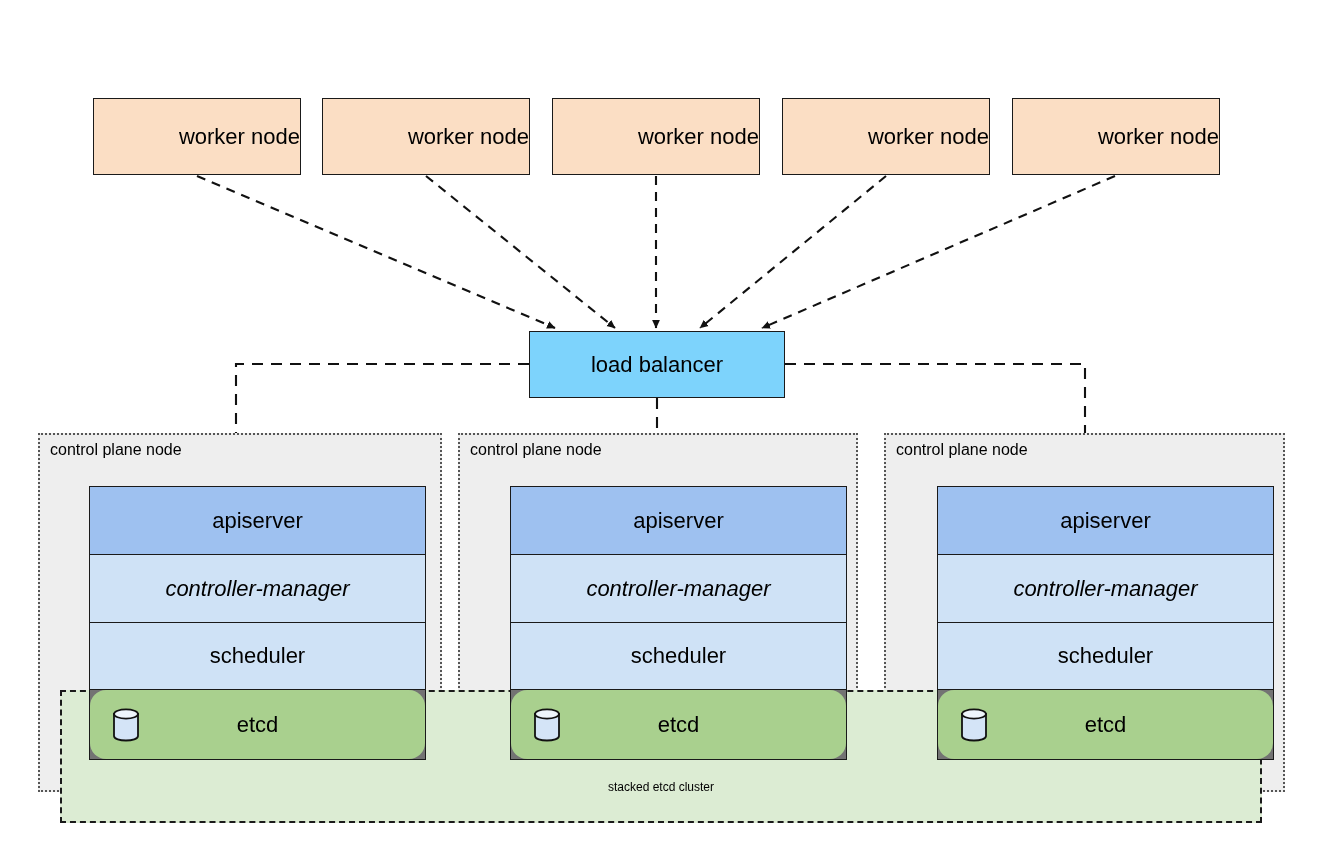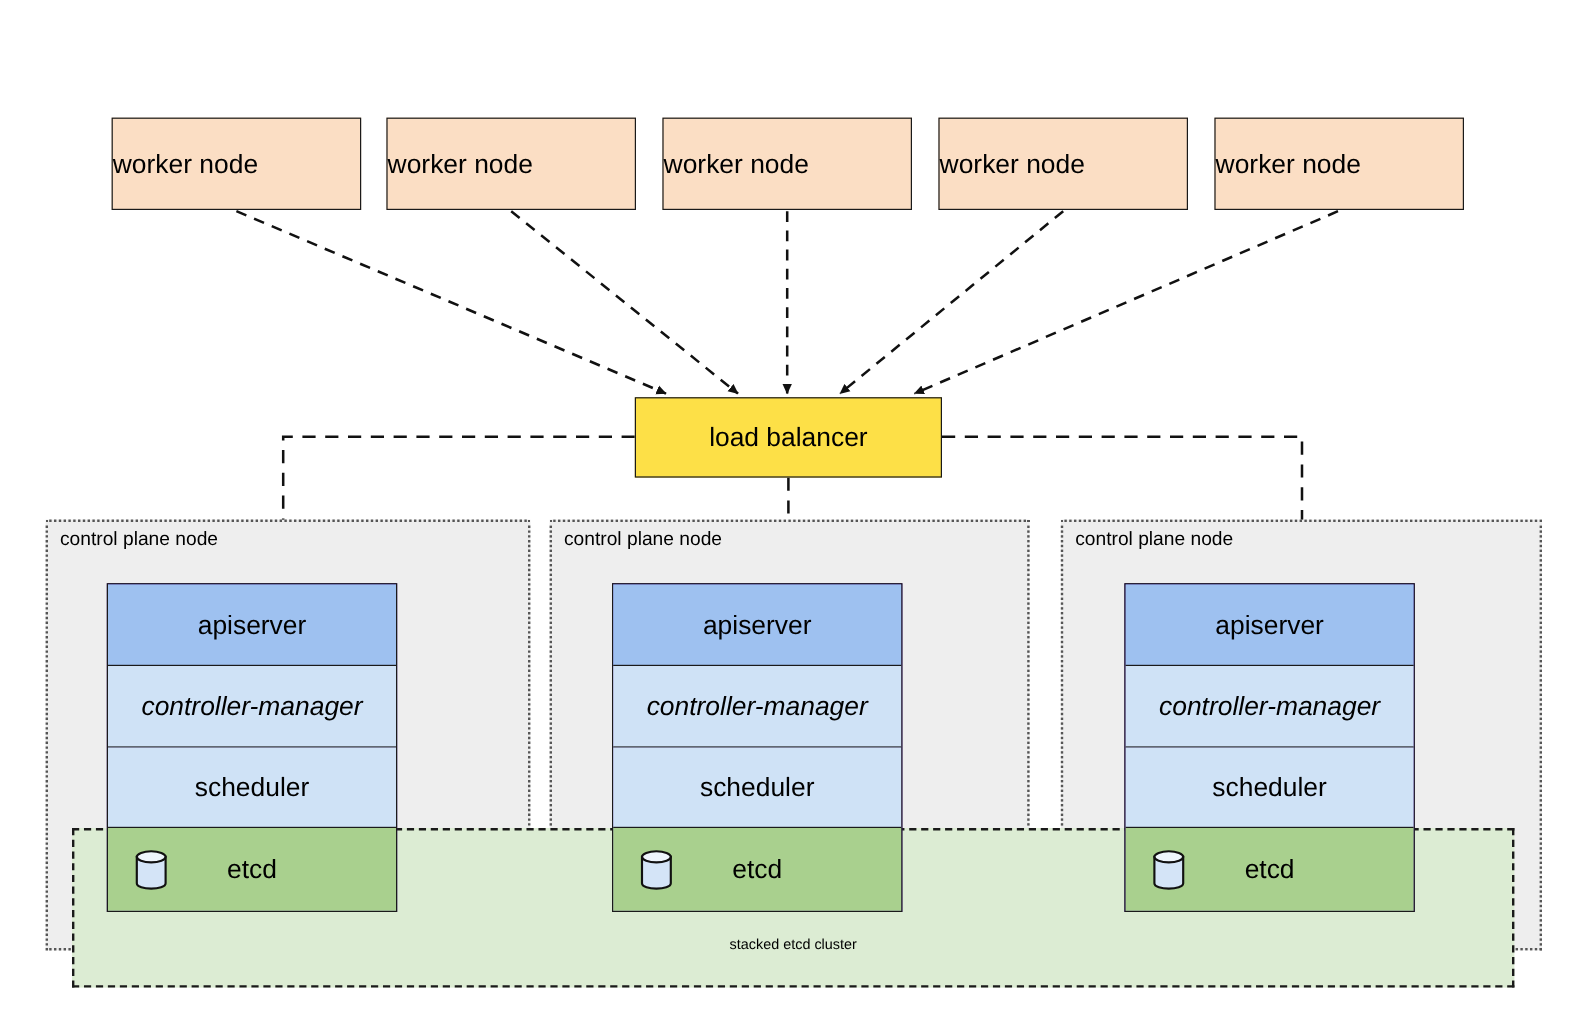--- a/index.html
+++ b/index.html
@@ -37,31 +37,31 @@
   }
   .worker-node {
     position: absolute;
     top: 98px;
     height: 77px;
     background: #fbdec4;
     border: 1.6px solid #1a1a1a;
     box-sizing: border-box;
     display: flex;
     align-items: center;
-    justify-content: flex-start;
+    justify-content: flex-end;
     font-size: 22px;
     color: #000;
   }
   .load-balancer {
     position: absolute;
     left: 529px;
     top: 331px;
     width: 256px;
     height: 67px;
-    background: #fde047;
+    background: #7dd3fc;
     border: 1.6px solid #1a1a1a;
     box-sizing: border-box;
     display: flex;
     align-items: center;
     justify-content: center;
     font-size: 22px;
     color: #000;
   }
   .cp-node {
     position: absolute;
@@ -94,24 +94,24 @@
     left: 0;
     right: 0;
     top: 88px;
     text-align: center;
     font-size: 12px;
     color: #000;
   }
   .stack {
     position: absolute;
     top: 486px;
-    width: 242px;
+    width: 337px;
     border: 1.6px solid #1a1a1a;
     box-sizing: border-box;
-    background: #4c1d95;
+    background: #737373;
   }
   .stack-row {
     position: relative;
     box-sizing: border-box;
     display: flex;
     align-items: center;
     justify-content: center;
     font-size: 22px;
     color: #000;
   }
@@ -127,20 +127,21 @@
     font-style: italic;
   }
   .row-scheduler {
     height: 67px;
     background: #cfe2f6;
     border-bottom: 1.6px solid #1a1a1a;
   }
   .row-etcd {
     height: 69px;
     background: #a9d08e;
+    border-radius: 16px;
   }
   .db-icon {
     position: absolute;
     left: 22px;
     top: 50%;
     transform: translateY(-50%);
     width: 28px;
     height: 36px;
   }
 </style>

